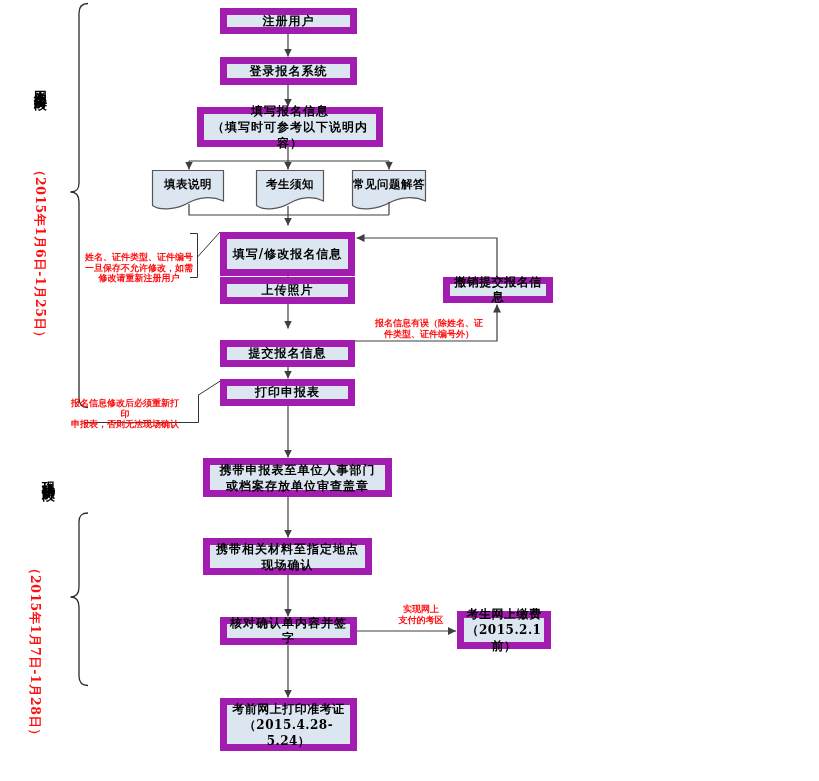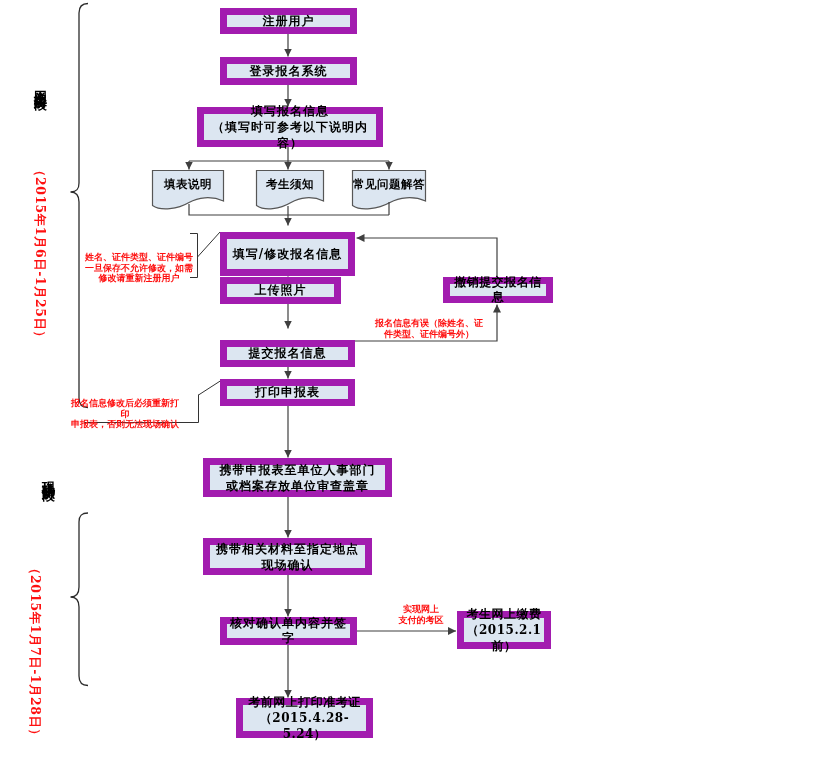--- a/index.html
+++ b/index.html
@@ -84,32 +84,32 @@
   <div class="node" style="left:220px;top:8px;width:137px;height:26px;">注册用户</div>
   <div class="node" style="left:220px;top:57px;width:137px;height:28px;">登录报名系统</div>
   <div class="node wide" style="left:197px;top:107px;width:186px;height:40px;">填写报名信息
 （填写时可参考以下说明内容）</div>
 
   <div class="doc-label" style="left:152px;top:178px;width:72px;">填表说明</div>
   <div class="doc-label" style="left:256px;top:178px;width:68px;">考生须知</div>
   <div class="doc-label" style="left:352px;top:178px;width:74px;">常见问题解答</div>
 
   <div class="node" style="left:220px;top:232px;width:135px;height:44px;">填写/修改报名信息</div>
-  <div class="node" style="left:220px;top:277px;width:121px;height:27px;">上传照片</div>
+  <div class="node" style="left:220px;top:277px;width:135px;height:27px;">上传照片</div>
   <div class="node" style="left:443px;top:277px;width:110px;height:26px;letter-spacing:.5px;">撤销提交报名信息</div>
   <div class="node" style="left:220px;top:329px;width:135px;height:27px;margin-top:11px;">提交报名信息</div>
   <div class="node" style="left:220px;top:379px;width:135px;height:27px;">打印申报表</div>
   <div class="node wide" style="left:203px;top:458px;width:189px;height:39px;">携带申报表至单位人事部门
 或档案存放单位审查盖章</div>
   <div class="node wide" style="left:203px;top:538px;width:169px;height:37px;">携带相关材料至指定地点
 现场确认</div>
   <div class="node" style="left:220px;top:617px;width:137px;height:28px;">核对确认单内容并签字</div>
   <div class="node wide" style="left:457px;top:611px;width:94px;height:38px;letter-spacing:.5px;">考生网上缴费
 （2015.2.1前）</div>
-  <div class="node wide" style="left:236px;top:698px;width:137px;height:40px;letter-spacing:.5px;">考前网上打印准考证
+  <div class="node wide" style="left:220px;top:698px;width:137px;height:53px;letter-spacing:.5px;">考前网上打印准考证
 （2015.4.28-5.24）</div>
 
   <div class="note center" style="left:82px;top:240px;width:114px;margin-top:12px;">姓名、证件类型、证件编号
 一旦保存不允许修改，如需
 修改请重新注册用户</div>
   <div class="note" style="left:369px;top:318px;width:120px;text-align:center;">报名信息有误（除姓名、证
 件类型、证件编号外）</div>
   <div class="note center" style="left:68px;top:398px;width:114px;">报名信息修改后必须重新打印
 申报表，否则无法现场确认</div>
   <div class="note center" style="left:391px;top:604px;width:60px;">实现网上

